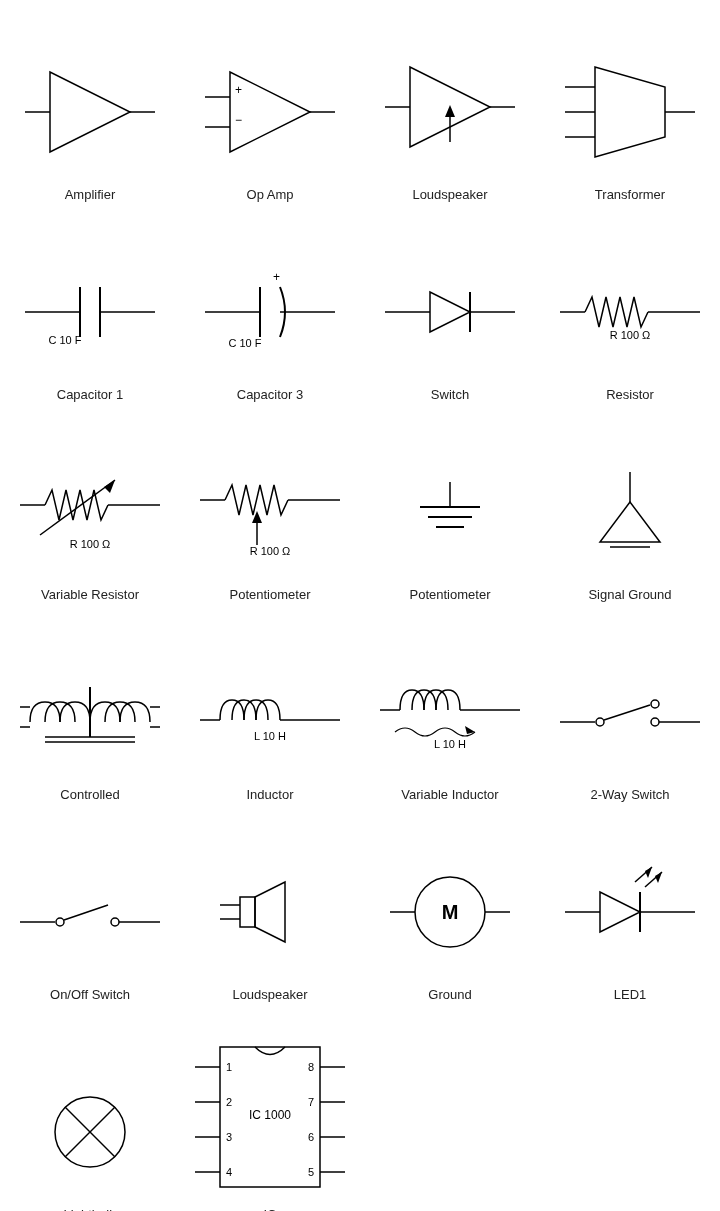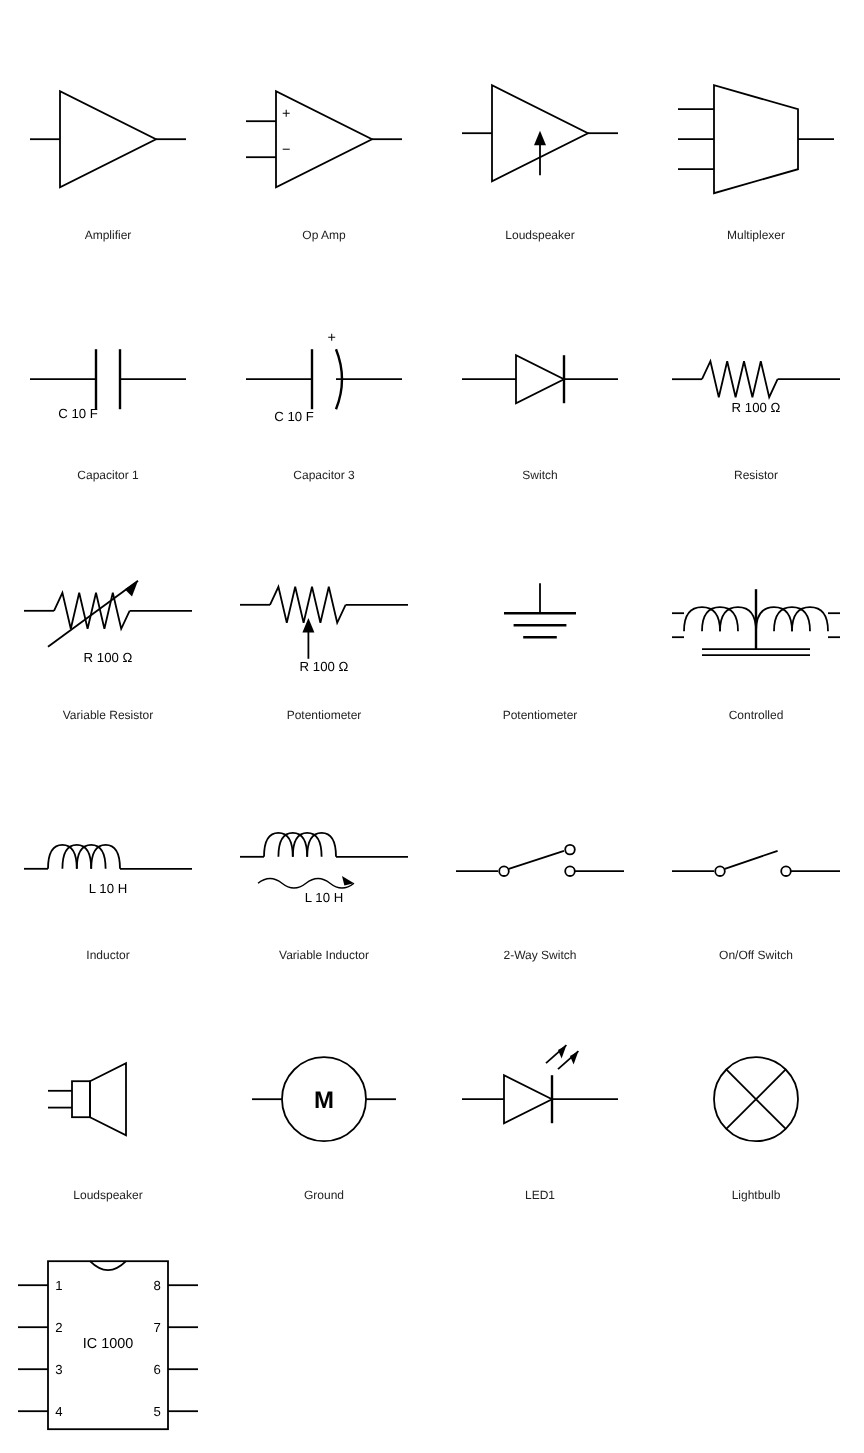--- a/index.html
+++ b/index.html
@@ -20,21 +20,21 @@
       display: flex;
       flex-direction: column;
       align-items: center;
       justify-content: flex-end;
       padding: 18px 10px 8px 10px;
       min-height: 200px;
     }
     .cell-label {
       margin-top: 10px;
       text-align: center;
-      font-size: 10px;
+      font-size: 13px;
       color: #222;
     }
     .symbol-area {
       display: flex;
       align-items: center;
       justify-content: center;
       width: 160px;
       height: 130px;
     }
     svg {
@@ -91,21 +91,21 @@
 
         <polygon points="30,10 30,100 100,80 100,30" fill="none" stroke="#000" stroke-width="1.5"></polygon>
 
         <line x1="0" y1="30" x2="30" y2="30" stroke="#000" stroke-width="1.5"></line>
         <line x1="0" y1="55" x2="30" y2="55" stroke="#000" stroke-width="1.5"></line>
         <line x1="0" y1="80" x2="30" y2="80" stroke="#000" stroke-width="1.5"></line>
 
         <line x1="100" y1="55" x2="130" y2="55" stroke="#000" stroke-width="1.5"></line>
       </svg>
     </div>
-    <div class="cell-label">Multiplexer</div>
+    <div class="cell-label">Transformer</div>
   </div>
 
 
   <div class="cell">
     <div class="symbol-area">
       <svg width="130" height="80" viewBox="0 0 130 80">
         <line x1="0" y1="40" x2="55" y2="40" stroke="#000" stroke-width="1.5"></line>
         <line x1="55" y1="15" x2="55" y2="65" stroke="#000" stroke-width="2"></line>
         <line x1="75" y1="15" x2="75" y2="65" stroke="#000" stroke-width="2"></line>
         <line x1="75" y1="40" x2="130" y2="40" stroke="#000" stroke-width="1.5"></line>
@@ -190,20 +190,30 @@
 
         <line x1="50" y1="10" x2="50" y2="35" stroke="#000" stroke-width="1.5"></line>
         <line x1="20" y1="35" x2="80" y2="35" stroke="#000" stroke-width="2"></line>
         <line x1="28" y1="45" x2="72" y2="45" stroke="#000" stroke-width="2"></line>
         <line x1="36" y1="55" x2="64" y2="55" stroke="#000" stroke-width="2"></line>
       </svg>
     </div>
     <div class="cell-label">Potentiometer</div>
   </div>
 
+  <div class="cell">
+    <div class="symbol-area">
+      <svg width="100" height="100" viewBox="0 0 100 100">
+        <line x1="50" y1="10" x2="50" y2="40" stroke="#000" stroke-width="1.5"></line>
+        <polygon points="50,40 20,80 80,80" fill="none" stroke="#000" stroke-width="1.5"></polygon>
+        <line x1="30" y1="85" x2="70" y2="85" stroke="#000" stroke-width="1.5"></line>
+      </svg>
+    </div>
+    <div class="cell-label">Signal Ground</div>
+  </div>
 
   <div class="cell">
     <div class="symbol-area">
       <svg width="140" height="110" viewBox="0 0 140 110">
 
         <path d="M10,65 Q10,45 25,45 Q40,45 40,65" fill="none" stroke="#000" stroke-width="1.5"></path>
         <path d="M25,65 Q25,45 40,45 Q55,45 55,65" fill="none" stroke="#000" stroke-width="1.5"></path>
         <path d="M40,65 Q40,45 55,45 Q70,45 70,65" fill="none" stroke="#000" stroke-width="1.5"></path>
 
         <path d="M70,65 Q70,45 85,45 Q100,45 100,65" fill="none" stroke="#000" stroke-width="1.5"></path>

